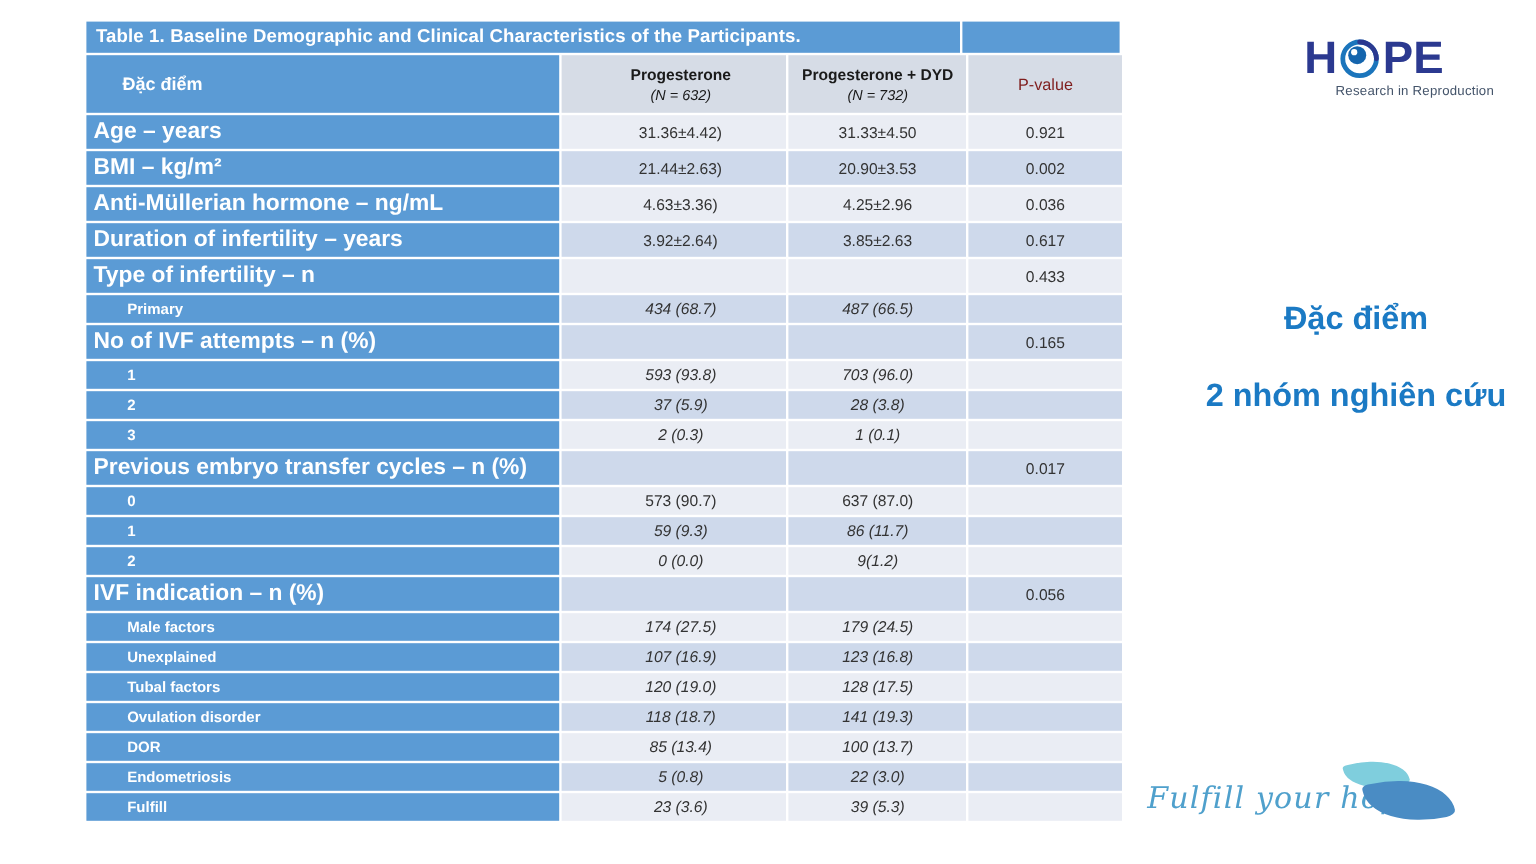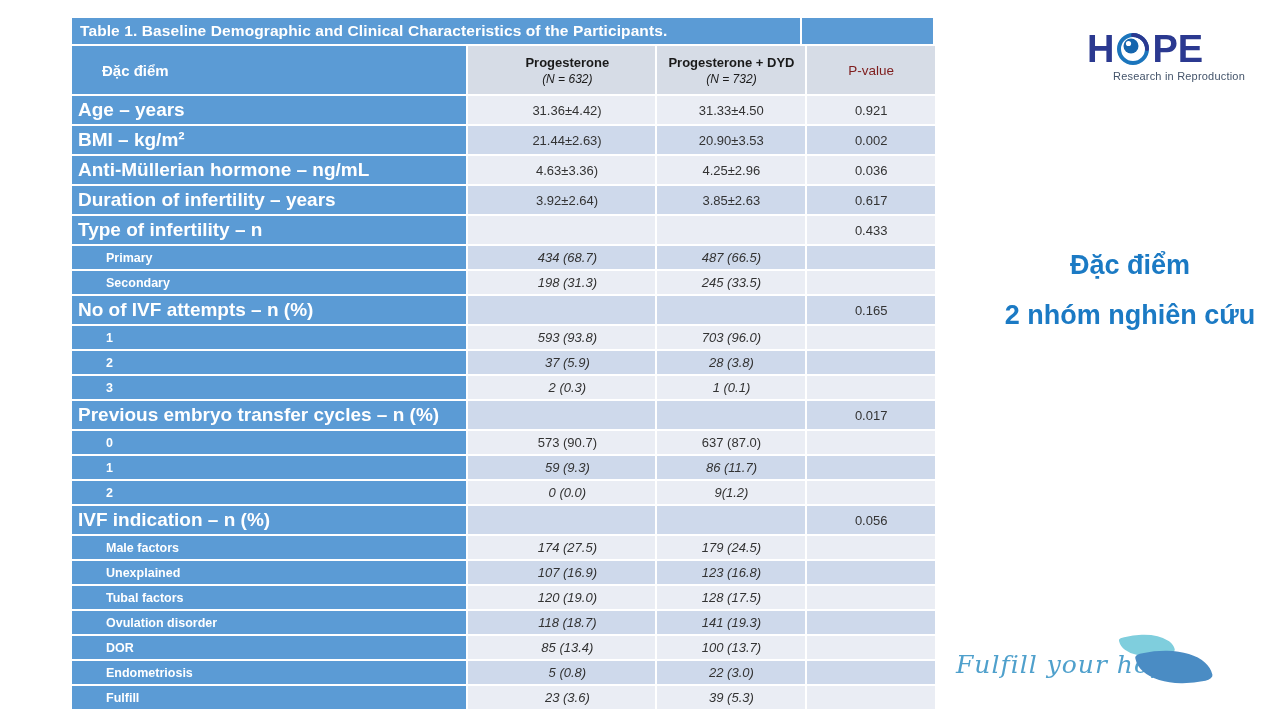--- a/index.html
+++ b/index.html
@@ -42,21 +42,21 @@
   .logo { position:absolute; left:1085px; top:30px; width:120px; text-align:center; }
   .logo-word { display:flex; align-items:center; justify-content:center;
                color:#2B3990; font-weight:bold; font-size:38px; line-height:38px; }
   .logo-eye { display:inline-flex; margin:0 1px; }
   .logo-sub { margin-top:2px; font-size:11px; color:#44546A; letter-spacing:0.2px; white-space:nowrap;padding-left:28px; }
 
   
   .side-note { position:absolute; left:990px; top:250px; width:280px; text-align:center;
                color:#1B7AC4; font-weight:bold; }
   .sn1 { font-size:27px; }
-  .sn2 { font-size:27px; margin-top:19px; }
+  .sn2 { font-size:27px; margin-top:33px; }
 
   
   .tagline { position:absolute; left:956px; top:650px; font-family:"DejaVu Serif",serif;
              font-style:italic; font-size:25px; color:#4FA0CC; letter-spacing:1px; }
   .leaves { position:absolute; left:1115px; top:630px; width:95px; height:62px; }
   .leaf { position:absolute; }
   .leaf-small { left:6px; top:2px; width:52px; height:27px; background:#7FCEDD;
                 border-radius:8% 95% 12% 95%; transform:rotate(-14deg); }
   .leaf-big { left:23px; top:17px; width:72px; height:40px; background:#4A8CC4;
               border-radius:8% 95% 12% 95%; transform:rotate(-12deg); }
@@ -113,26 +113,20 @@
           <div class="cell c2 val"></div>
           <div class="cell c3 val"></div>
           <div class="cell c4 val">0.433</div>
         </div>
         <div class="trow drow dark subrow">
           <div class="cell c1 label-bg lbl">Primary</div>
           <div class="cell c2 val it">434 (68.7)</div>
           <div class="cell c3 val it">487 (66.5)</div>
           <div class="cell c4 val"></div>
         </div>
-        <div class="trow drow light subrow">
-          <div class="cell c1 label-bg lbl">Secondary</div>
-          <div class="cell c2 val it">198 (31.3)</div>
-          <div class="cell c3 val it">245 (33.5)</div>
-          <div class="cell c4 val"></div>
-        </div>
         <div class="trow drow dark mainrow">
           <div class="cell c1 label-bg lbl">No of IVF attempts – n (%)</div>
           <div class="cell c2 val"></div>
           <div class="cell c3 val"></div>
           <div class="cell c4 val">0.165</div>
         </div>
         <div class="trow drow light subrow">
           <div class="cell c1 label-bg lbl">1</div>
           <div class="cell c2 val it">593 (93.8)</div>
           <div class="cell c3 val it">703 (96.0)</div>

